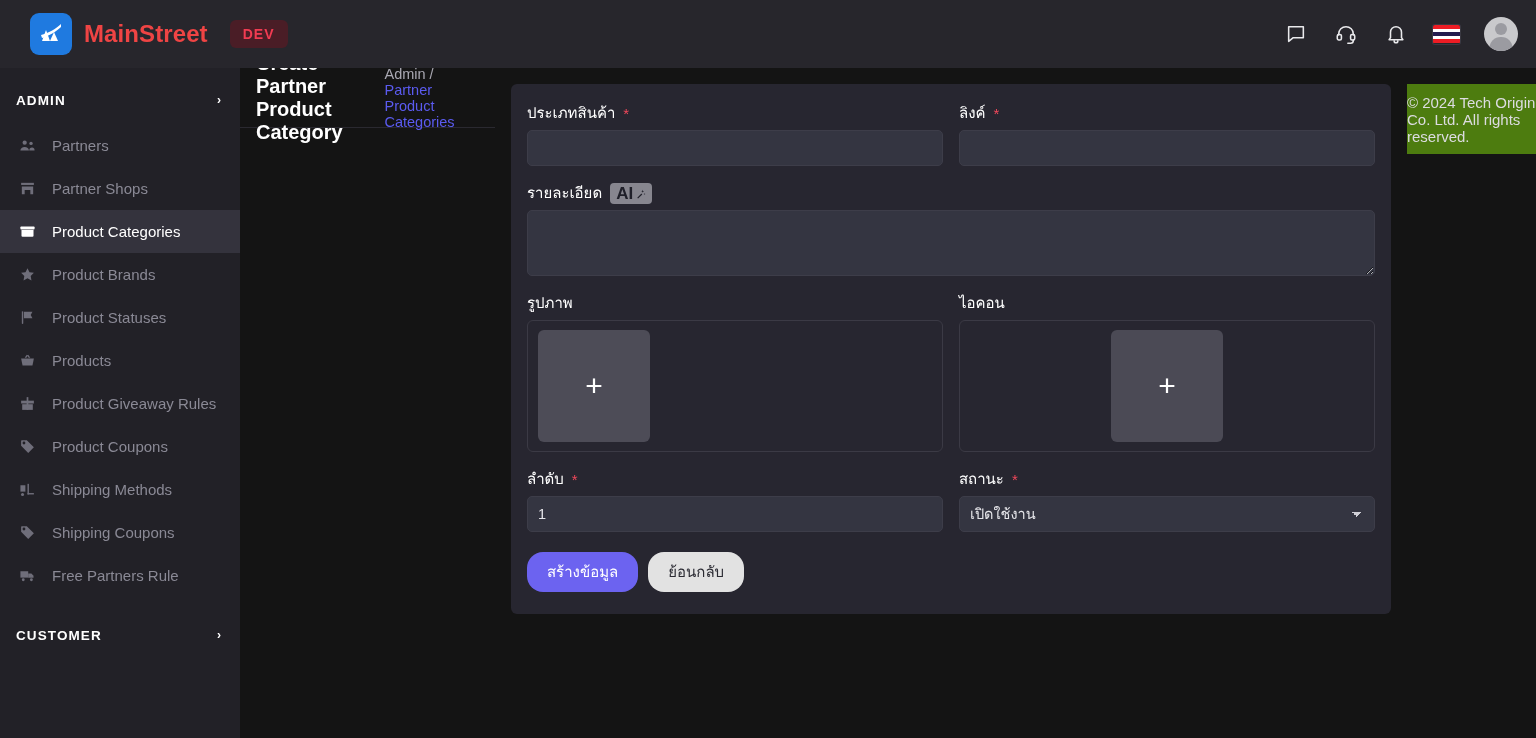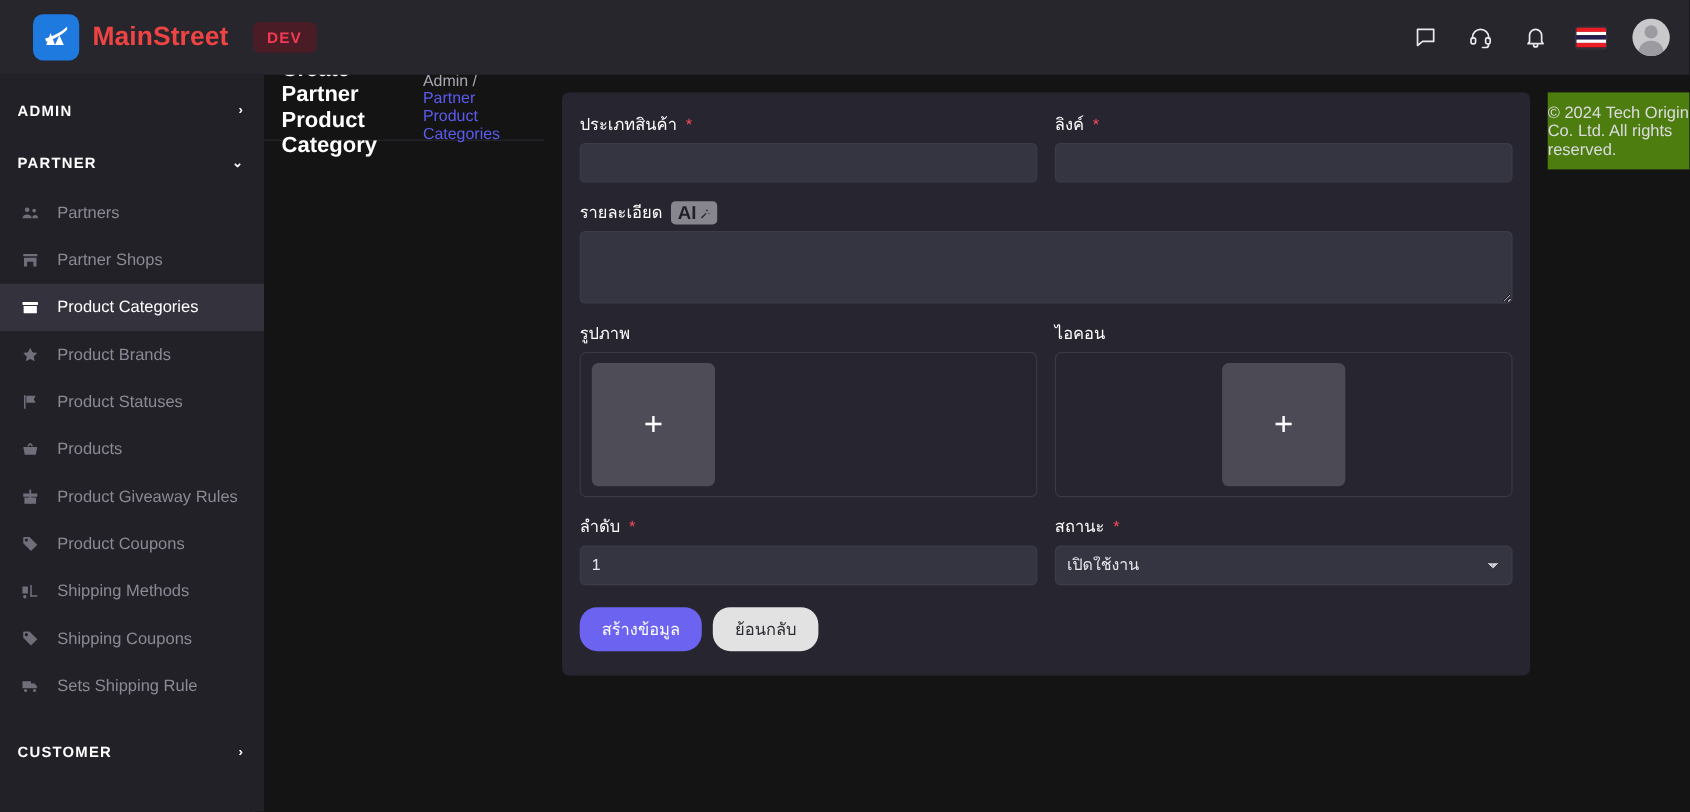--- a/index.html
+++ b/index.html
@@ -232,24 +232,20 @@
   </div>
 </div>
 
 <div id="shell">
 
   <div id="sidebar">
     <div class="sec-head">
       <span>ADMIN</span>
       <span class="caret">›</span>
     </div>
-    <div class="sec-head">
-      <span>PARTNER</span>
-      <span class="caret">⌄</span>
-    </div>
 
     <div class="nav-item">
       <span class="ico">
         <svg width="17" height="17" viewBox="0 0 24 24" fill="currentColor">
           <circle cx="8" cy="8" r="3"></circle>
             <circle cx="17" cy="9" r="2.4"></circle>
           <path d="M2 19c0-3.3 2.7-5 6-5s6 1.7 6 5z"></path>
             <path d="M14.5 19c0-2.6 1.3-4.2 4-4.2 2 0 3.5 1.1 3.5 4.2z"></path>
         </svg>
       </span>
@@ -339,21 +335,21 @@
     </div>
     <div class="nav-item">
       <span class="ico">
         <svg width="17" height="17" viewBox="0 0 24 24" fill="currentColor">
           <path d="M2 6h11v9H2z"></path>
             <path d="M13 9h4.5l3 3.5V15H13z"></path>
           <circle cx="6" cy="18" r="2"></circle>
             <circle cx="17.5" cy="18" r="2"></circle>
         </svg>
       </span>
-      <span>Sets Shipping Rule</span>
+      <span>Free Partners Rule</span>
     </div>
 
     <div class="sec-head" style="margin-top:14px;">
       <span>CUSTOMER</span>
       <span class="caret">›</span>
     </div>
   </div>
 
   <div id="main">
     <div id="page-head">

